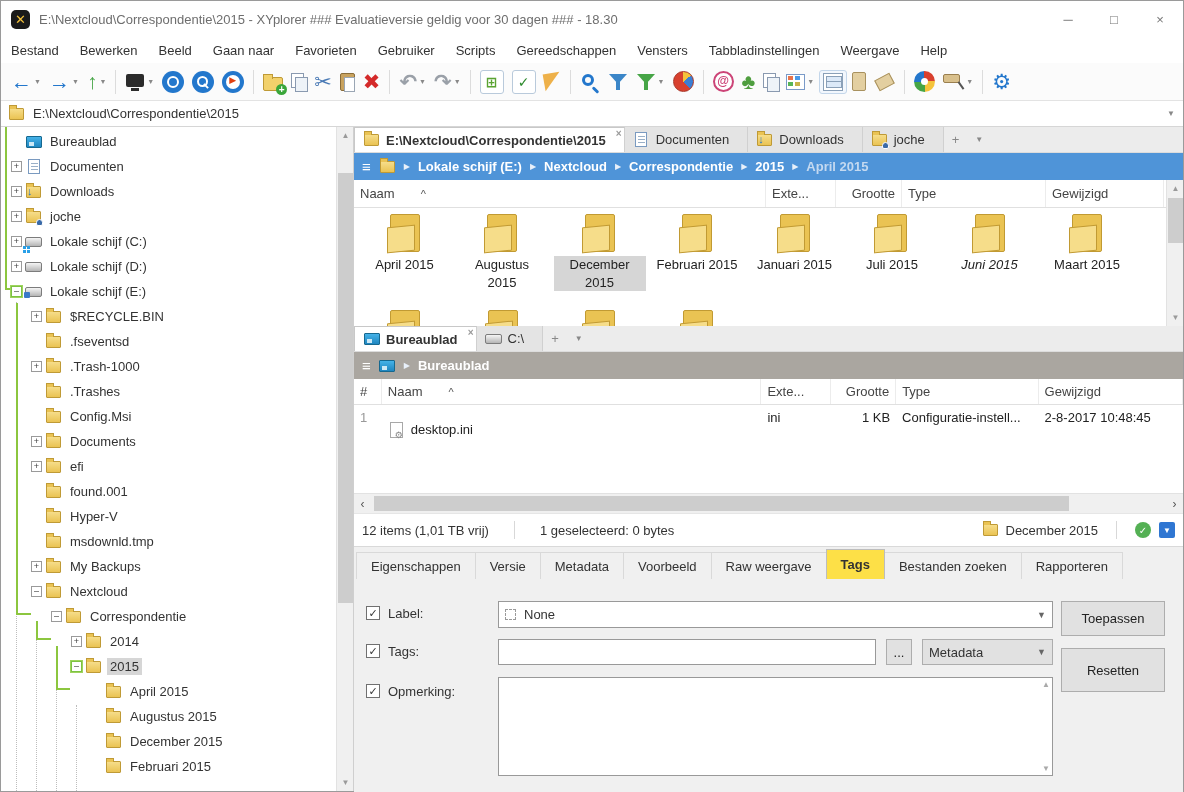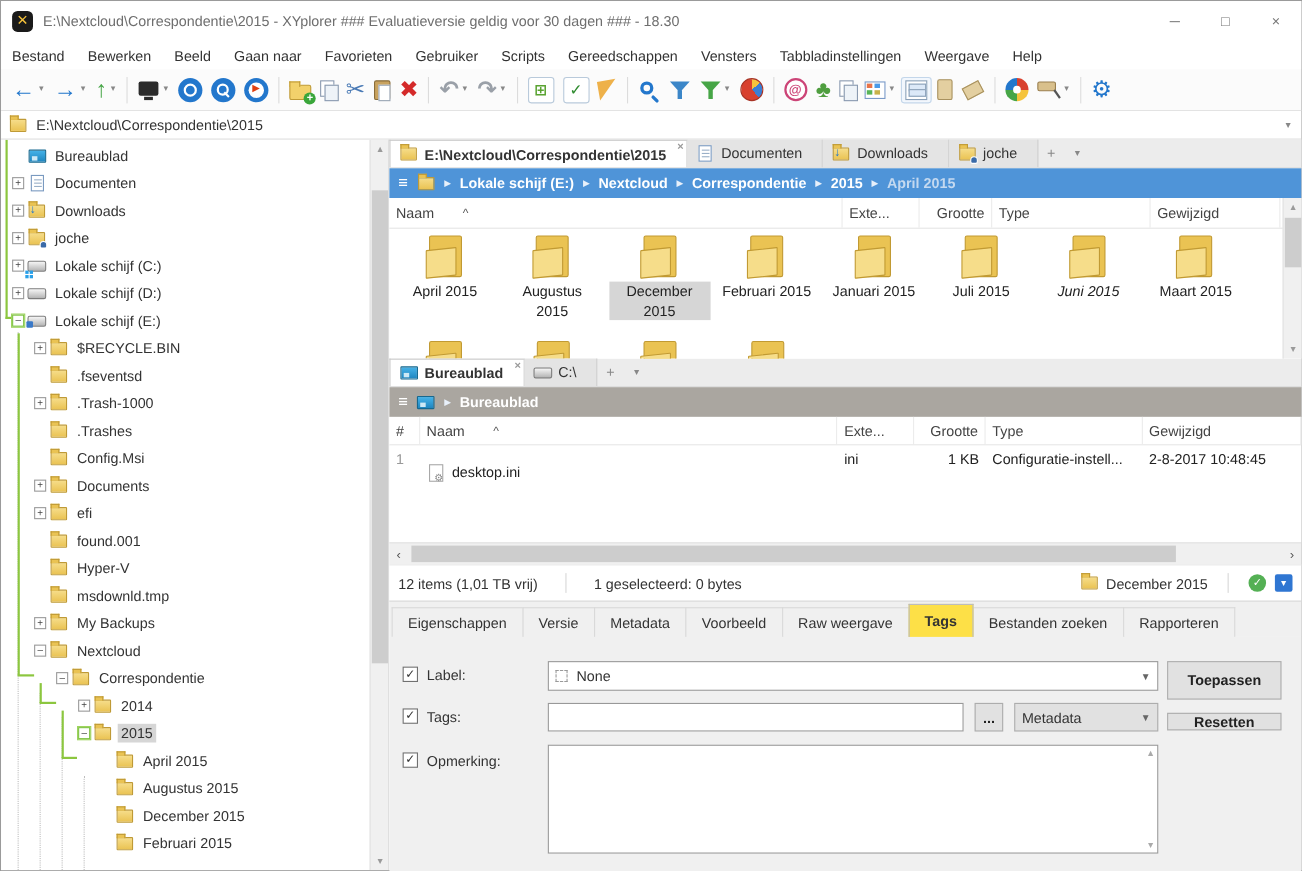--- a/index.html
+++ b/index.html
@@ -162,21 +162,21 @@
   .itab.active { background:#fde047; font-weight:bold; height:30px; border-color:#bdbdbd; position:relative; z-index:2; }
   
   .tagspanel { position:relative; height:214px; background:#f0f0f0; font-size:13px; color:#333; }
   .ckbox { position:absolute; width:14px; height:14px; background:#fff; border:1px solid #707070;
     font-size:11px; line-height:12px; text-align:center; color:#333; }
   .tp-label { position:absolute; }
   .tp-select { position:absolute; background:#fff; border:1px solid #999; display:flex; align-items:center; padding:0 6px; gap:8px; }
   .tp-select .chev { margin-left:auto; color:#666; font-size:9px; }
   .dash-ico { width:11px; height:11px; border:1px dashed #9a9a9a; }
   .tp-input { position:absolute; background:#fff; border:1px solid #999; }
-  .tp-btn { position:absolute; background:#e1e1e1; border:1px solid #adadad; display:flex; align-items:center; justify-content:center; font-size:13px; color:#222;font-weight:bold; }
+  .tp-btn { position:absolute; background:#e1e1e1; border:1px solid #adadad; display:flex; align-items:center; justify-content:center; font-size:13px; color:#222; }
   .tp-textarea { position:absolute; background:#fff; border:1px solid #999; }
   .ta-arrow { position:absolute; right:2px; color:#aaa; font-size:8px; }
 </style>
 </head>
 <body>
 
 <div class="window">
 
   <div class="titlebar">
     <div class="app-logo"></div>
@@ -730,21 +730,21 @@
         <div class="tp-btn" style="left:707px; top:22px; width:104px; height:35px;">Toepassen</div>
 
         <span class="ckbox" style="left:12px; top:65px;">✓</span>
         <span class="tp-label" style="left:34px; top:65px;">Tags:</span>
         <input class="tp-input" style="left: 144px; top: 60px; width: 378px; height: 26px;" value="">
         <div class="tp-btn" style="left:532px; top:60px; width:26px; height:26px;">...</div>
         <div class="tp-select" style="left:568px; top:60px; width:131px; height:26px; background:#e1e1e1; border-color:#adadad;">
           <span>Metadata</span>
           <span class="chev">▼</span>
         </div>
-        <div class="tp-btn" style="left:707px; top:69px; width:104px; height:16px;">Resetten</div>
+        <div class="tp-btn" style="left:707px; top:69px; width:104px; height:44px;">Resetten</div>
 
         <span class="ckbox" style="left:12px; top:105px;">✓</span>
         <span class="tp-label" style="left:34px; top:105px;">Opmerking:</span>
         <div class="tp-textarea" style="left:144px; top:98px; width:555px; height:99px;">
           <span class="ta-arrow" style="top:2px;">▲</span>
           <span class="ta-arrow" style="bottom:2px;">▼</span>
         </div>
       </div>
 
     </div>

